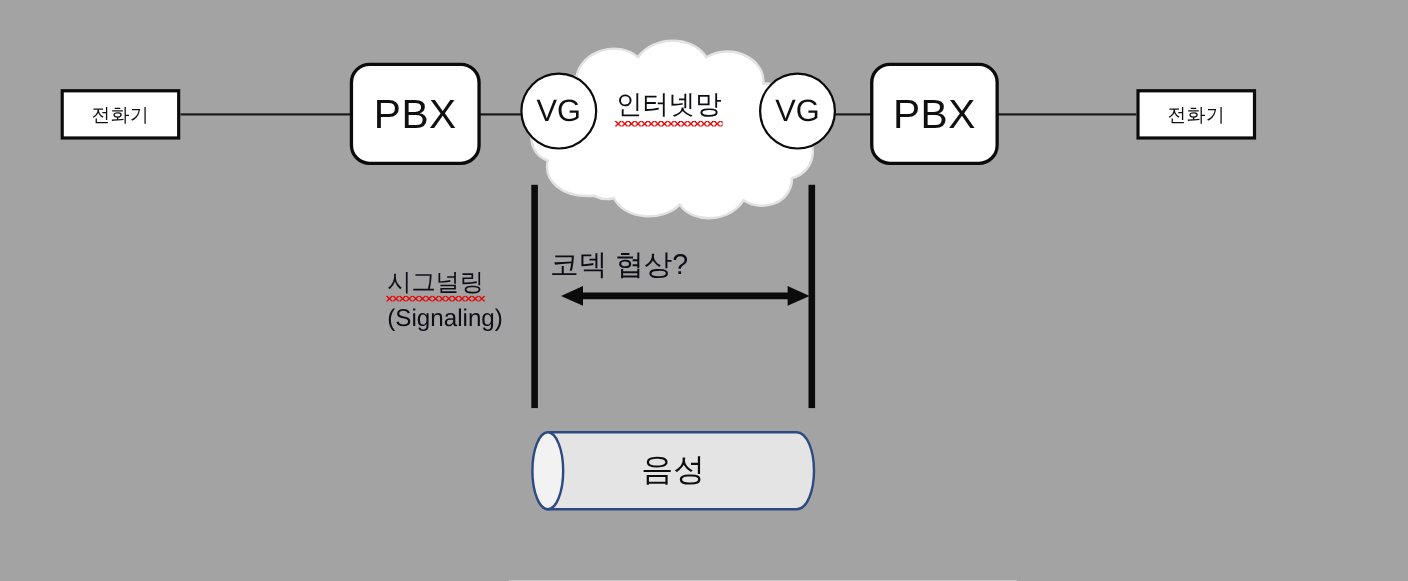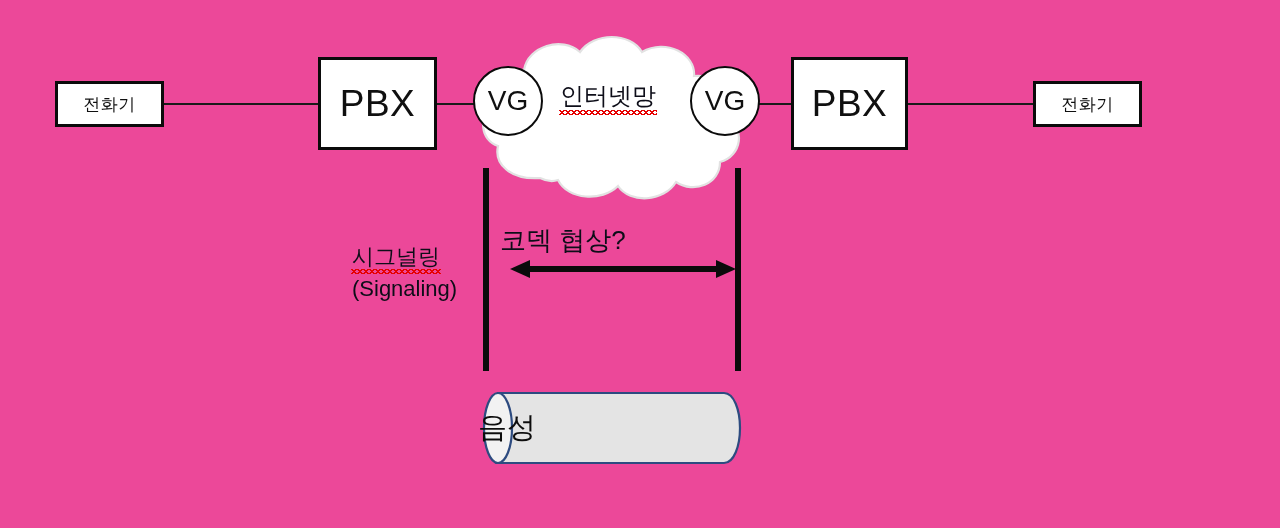--- a/index.html
+++ b/index.html
@@ -7,38 +7,38 @@
     padding: 0;
     background: #ffffff;
   }
   body {
     font-family: "Liberation Sans", "DejaVu Sans", sans-serif;
   }
   #canvas {
     position: relative;
     width: 1280px;
     height: 528px;
-    background: #ec4899;
+    background: #a3a3a3;
     overflow: hidden;
   }
   .abs { position: absolute; }
 
   
   .node-box {
     box-sizing: border-box;
     background: #ffffff;
     border: 3px solid #0b0b0b;
     display: flex;
     align-items: center;
     justify-content: center;
     color: #101010;
     line-height: 1;
   }
   .phone-box { font-size: 17px; letter-spacing: 0.5px; }
-  .pbx-box   { font-size: 37px; letter-spacing: 0.5px; }
+  .pbx-box   { font-size: 37px; letter-spacing: 0.5px; border-radius: 18px; }
 
   
   .node-circle {
     box-sizing: border-box;
     background: #ffffff;
     border: 2.5px solid #0b0b0b;
     border-radius: 50%;
     display: flex;
     align-items: center;
     justify-content: center;
@@ -87,20 +87,21 @@
     background-size: 6px 5px;
     background-image:
       linear-gradient(45deg, transparent 40%, #e60000 40%, #e60000 60%, transparent 60%),
       linear-gradient(-45deg, transparent 40%, #e60000 40%, #e60000 60%, transparent 60%);
   }
 
   
   .cyl-text {
     position: absolute;
     width: 100%;
+    text-align: center;
     top: 50%;
     transform: translateY(-50%);
   }
 </style>
 </head>
 <body>
 
 <div id="canvas">
 
   <div class="abs cloud-wrap" style="left:470px; top:28px; width:290px; height:180px;">

